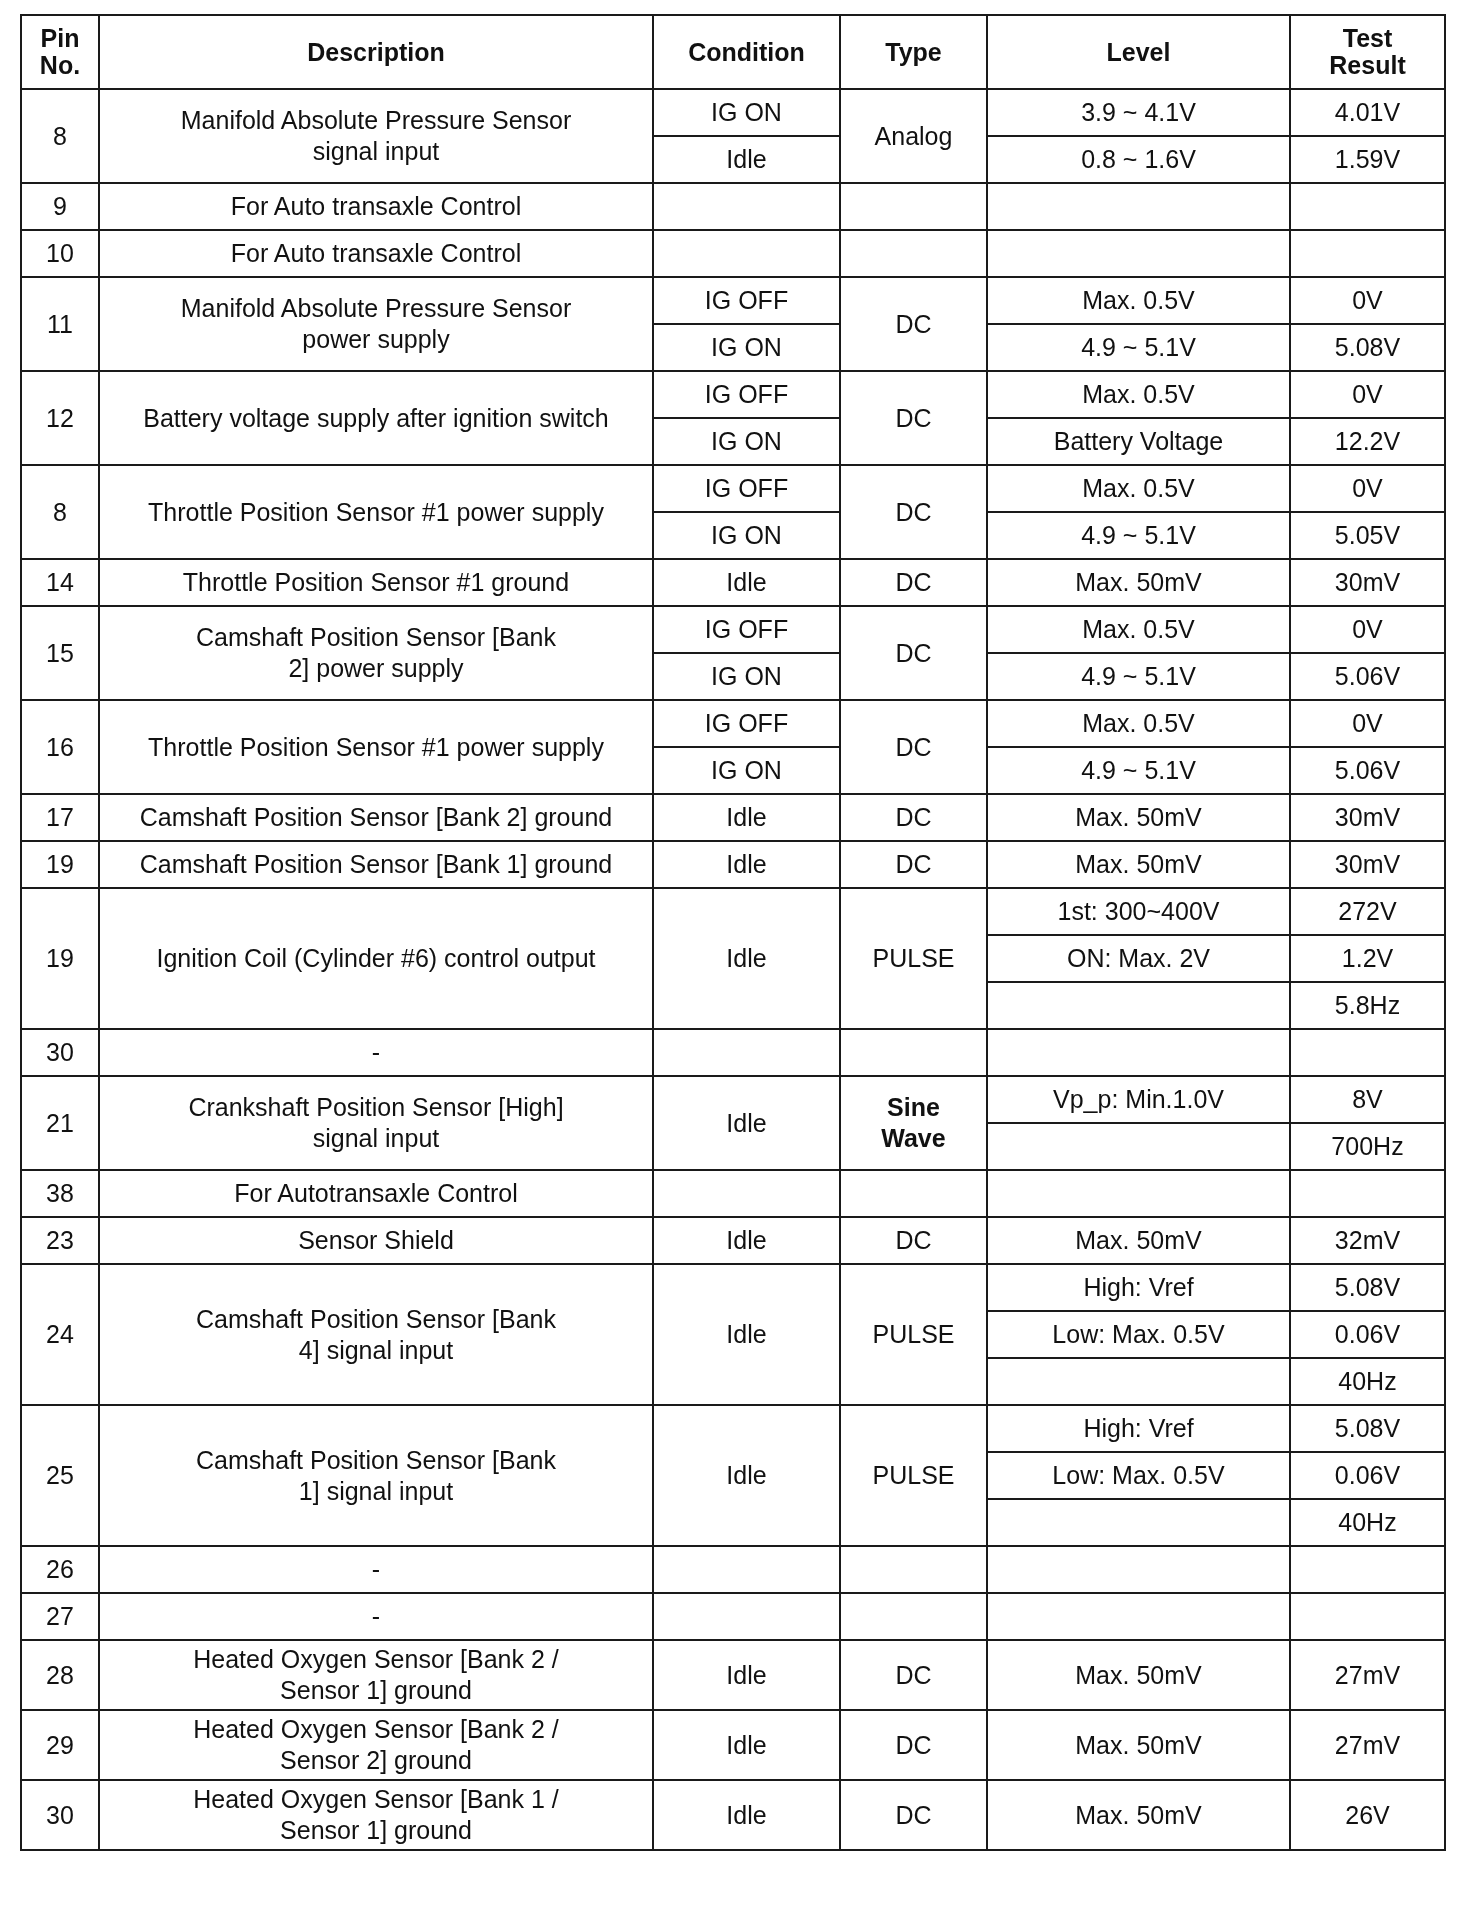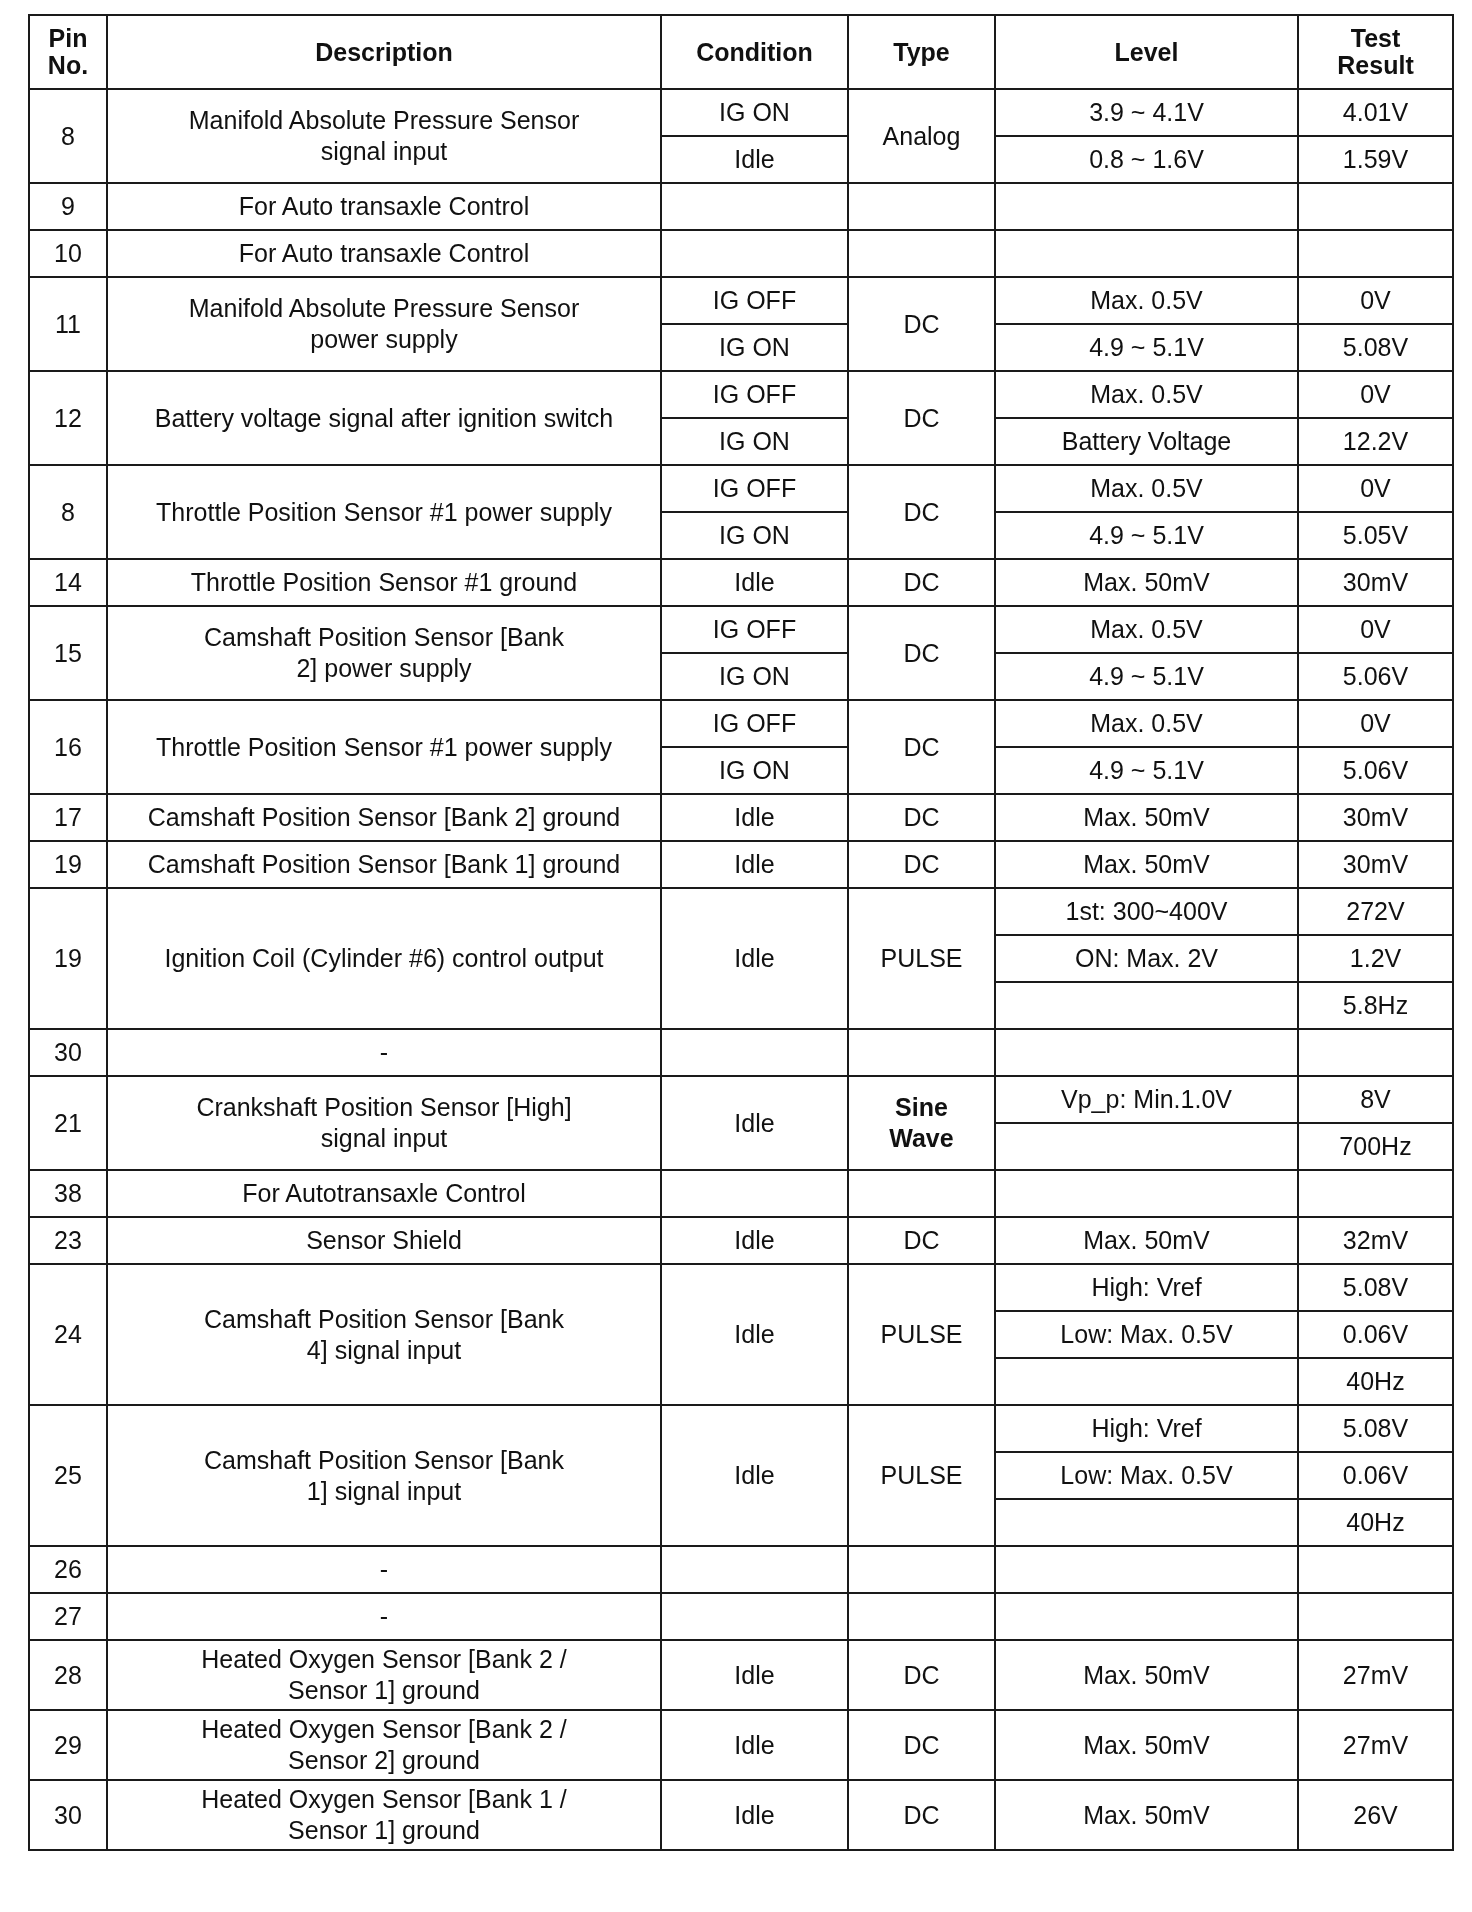--- a/index.html
+++ b/index.html
@@ -1,18 +1,18 @@
 <!DOCTYPE html>
 <html><head>
 <meta charset="utf-8">
 <style>
   html, body { margin: 0; padding: 0; background: #ffffff; }
   body { width: 1472px; height: 1912px; position: relative; overflow: hidden;
          font-family: "Liberation Sans", "DejaVu Sans", sans-serif; color: #111; }
-  #sheet { position: absolute; left: 28px; top: 14px; }
+  #sheet { position: absolute; left: 20px; top: 14px; }
   table.pins { border-collapse: collapse; table-layout: fixed; width: 1424px; }
   table.pins col.c-pin { width: 78px; }
   table.pins col.c-desc { width: 554px; }
   table.pins col.c-cond { width: 187px; }
   table.pins col.c-type { width: 147px; }
   table.pins col.c-level { width: 303px; }
   table.pins col.c-res { width: 155px; }
   table.pins th, table.pins td {
     border: 2px solid #1a1a1a; text-align: center; vertical-align: middle;
     padding: 0 6px; font-size: 25px; line-height: 31px; font-weight: normal;
@@ -100,21 +100,21 @@
           <td>0V</td>
         </tr>
         <tr>
           <td>IG ON</td>
           <td>4.9 ~ 5.1V</td>
           <td>5.08V</td>
         </tr>
         <tr>
           <td rowspan="2">12</td>
           <td rowspan="2">
-            <span class="desc-line">Battery voltage signal after ignition switch</span>
+            <span class="desc-line">Battery voltage supply after ignition switch</span>
           </td>
           <td>IG OFF</td>
           <td rowspan="2">DC</td>
           <td>Max.  0.5V</td>
           <td>0V</td>
         </tr>
         <tr>
           <td>IG ON</td>
           <td>Battery Voltage</td>
           <td>12.2V</td>

